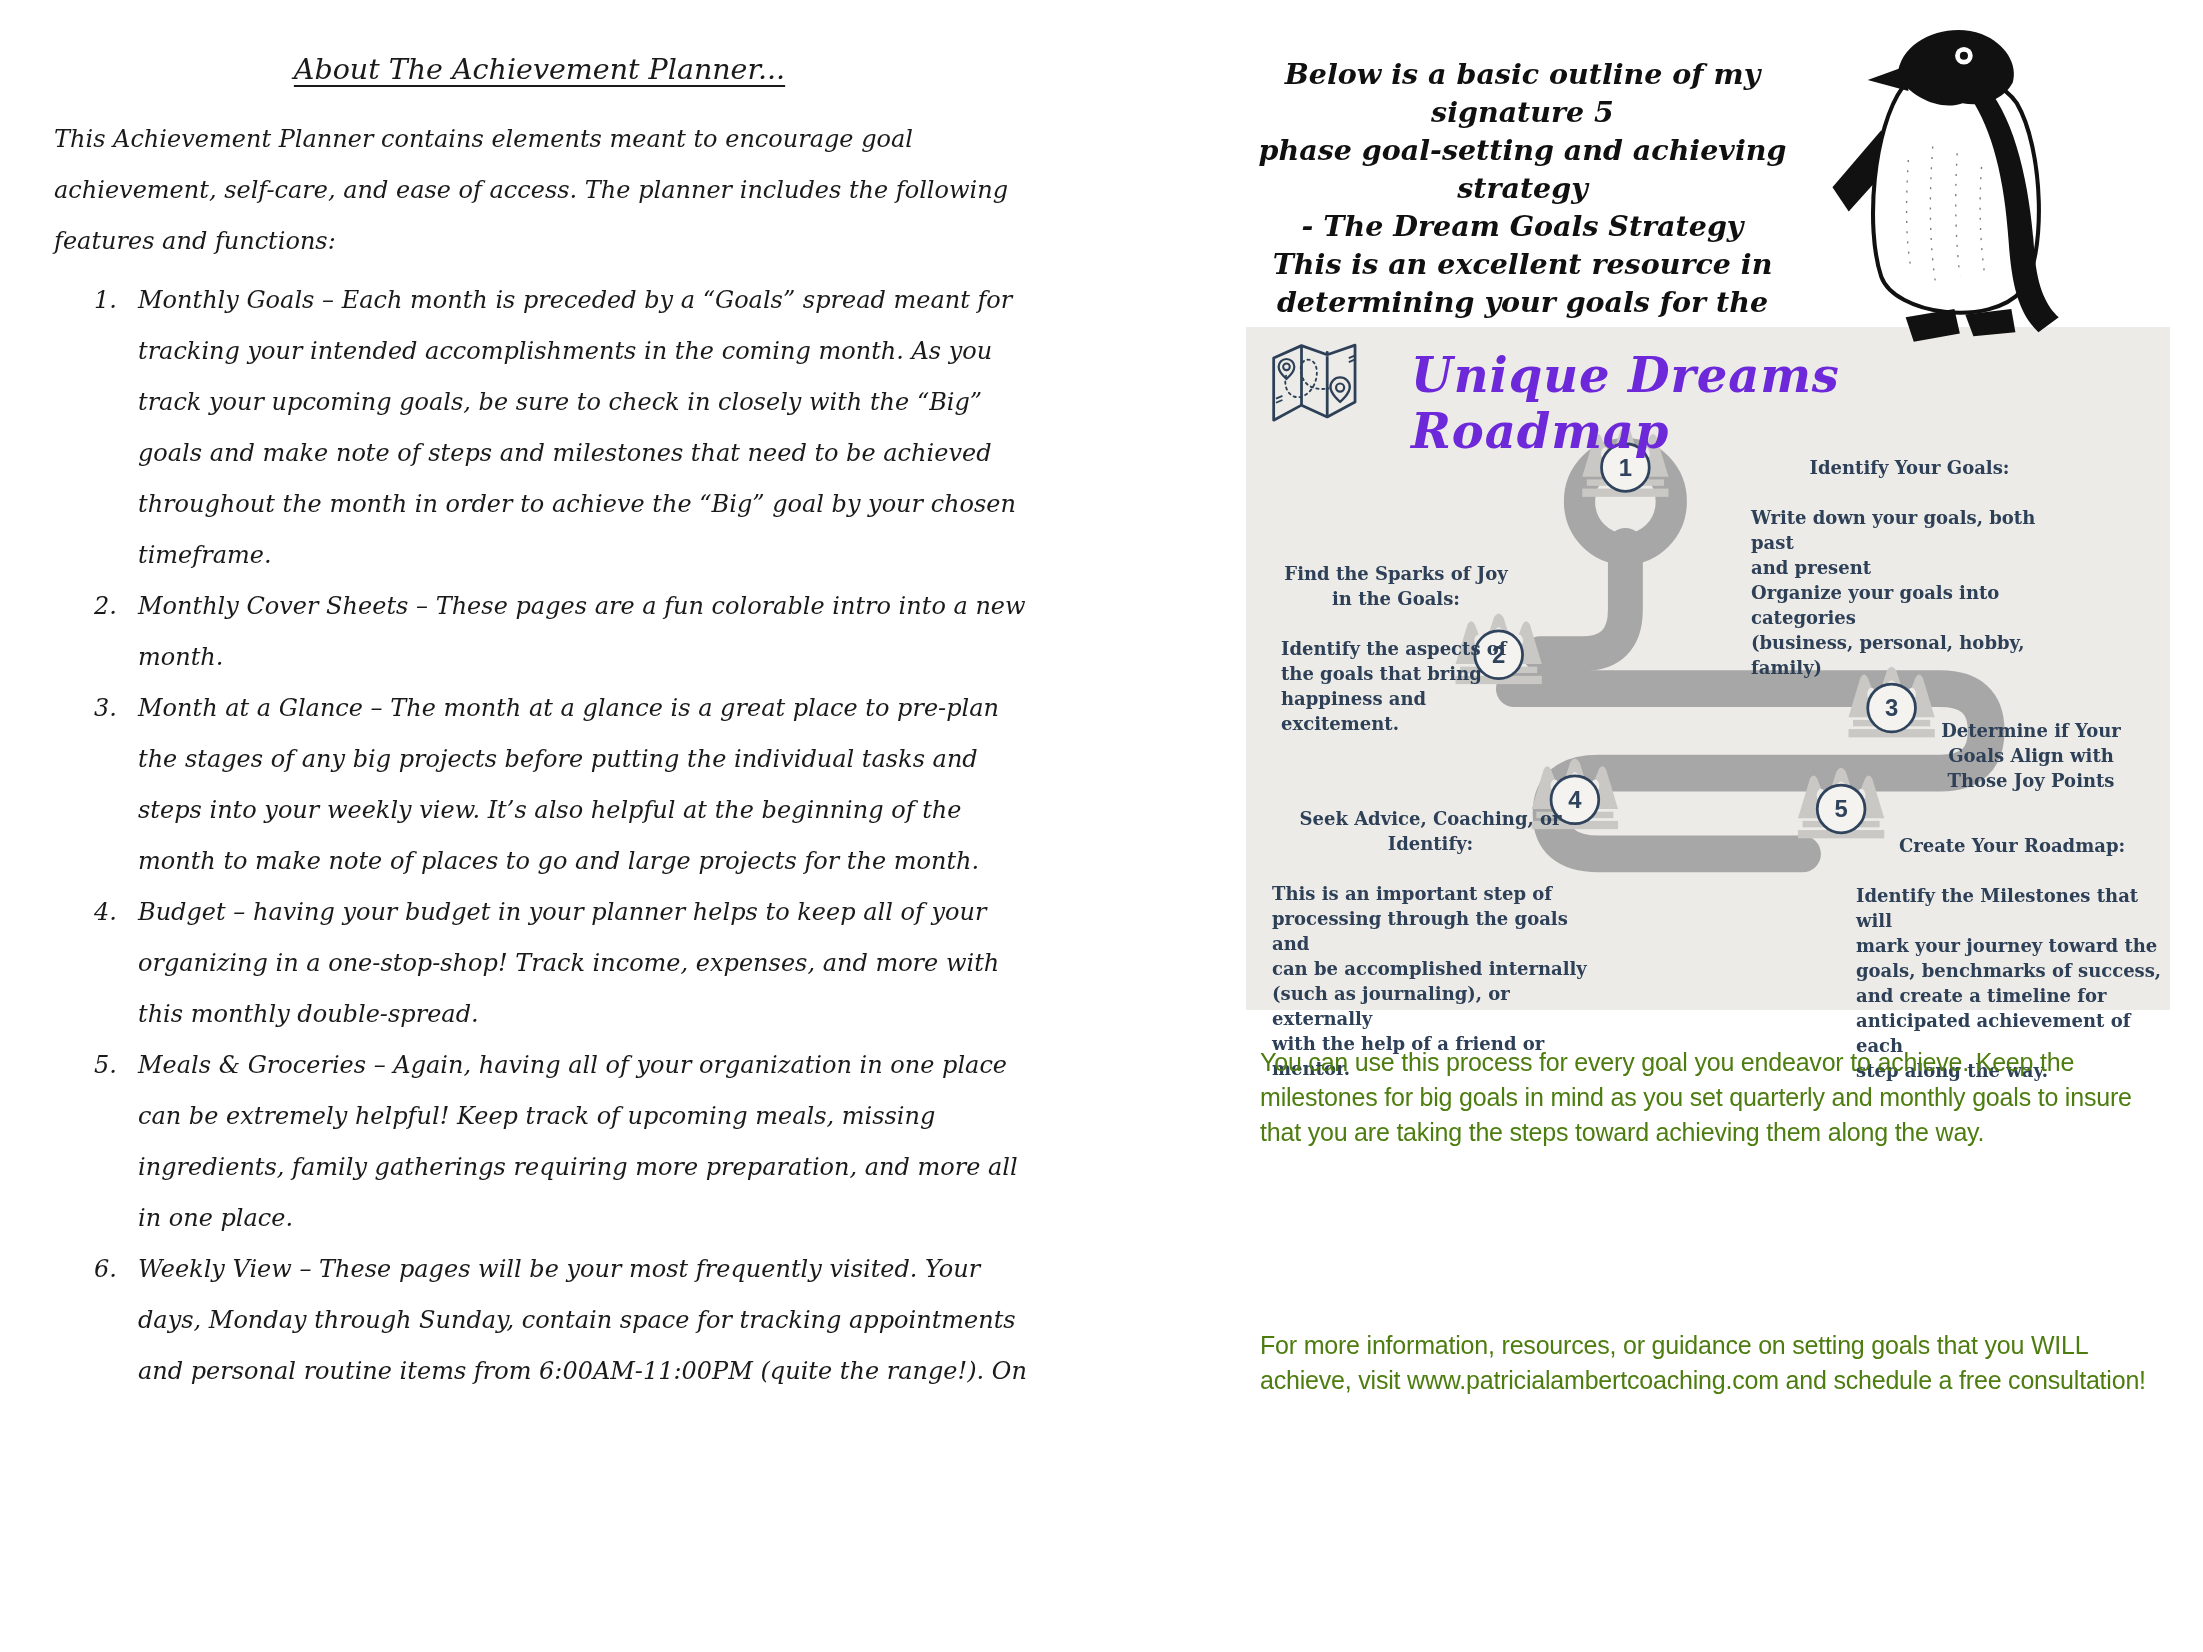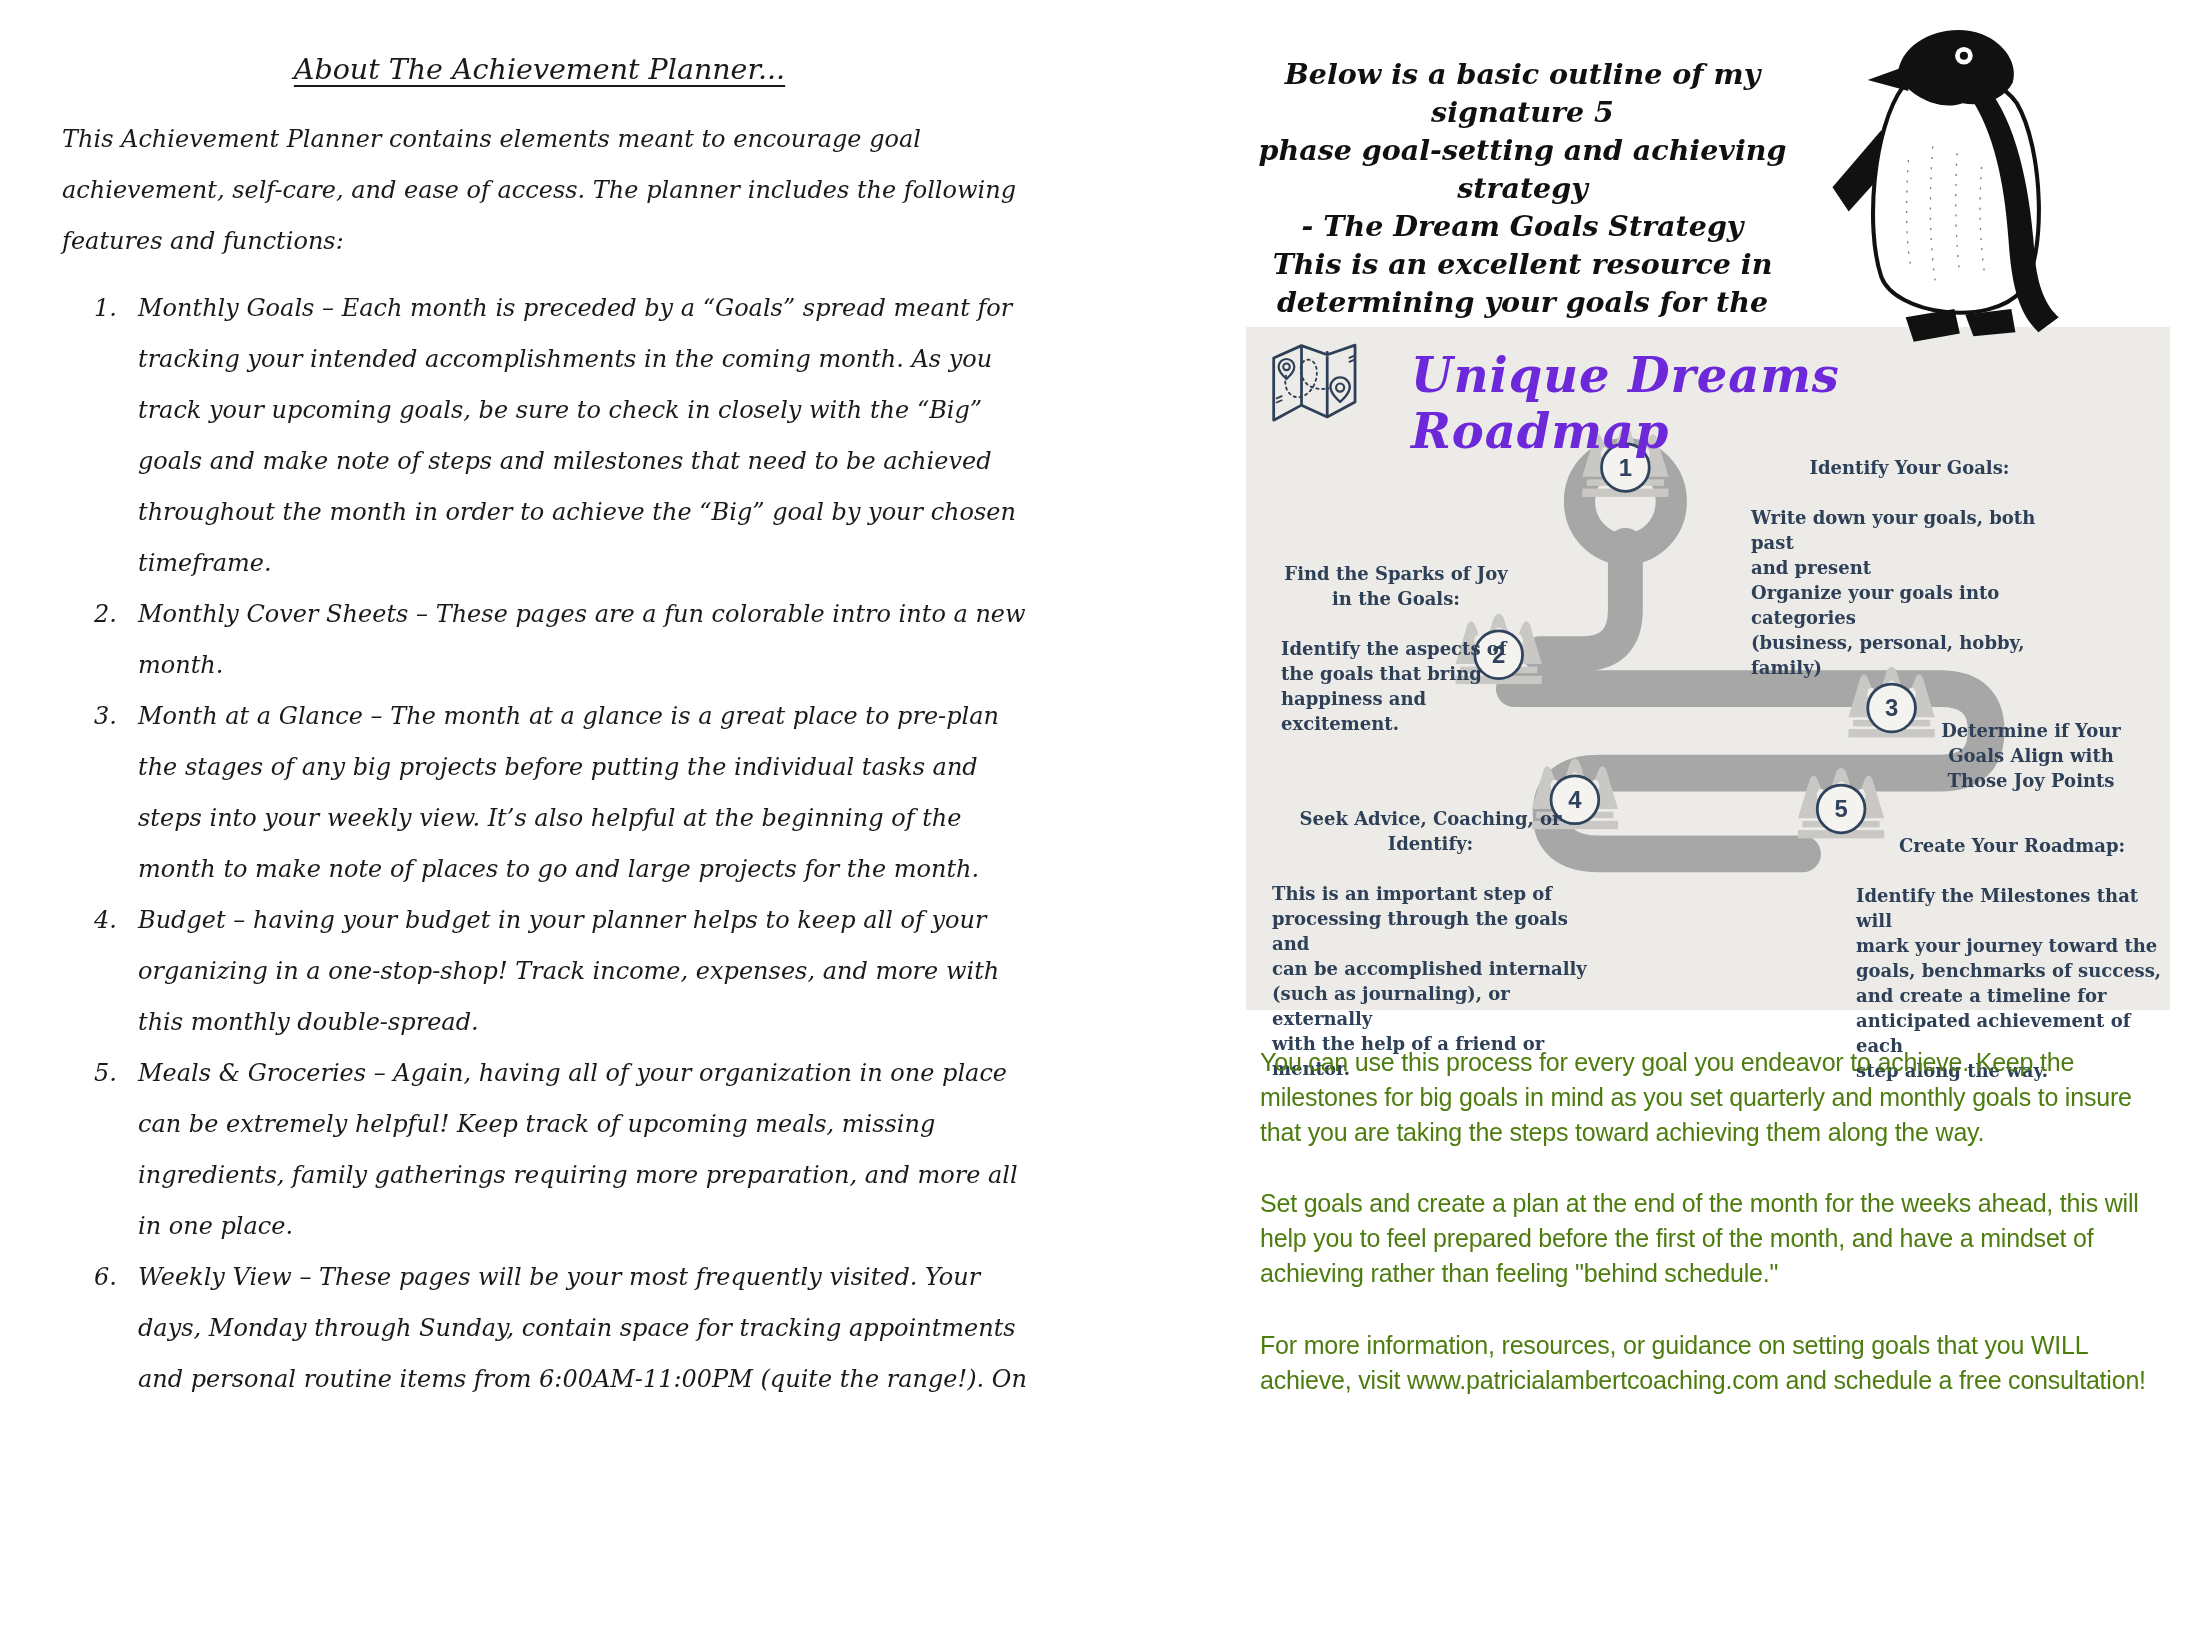--- a/index.html
+++ b/index.html
@@ -4,21 +4,21 @@
 <style>
   html,body{margin:0;padding:0;background:#ffffff;}
   #page{position:relative;width:2204px;height:1394px;background:#ffffff;overflow:hidden;
         font-family:"DejaVu Serif",serif;}
 
   
   .left-page{position:absolute;left:46px;top:53px;width:987px;color:#1a1a1a;}
   .lp-title{font-style:italic;font-size:28.5px;text-align:center;
             text-decoration:underline;text-underline-offset:6.4px;text-decoration-thickness:1.8px;
             margin:0 0 27.5px 0;font-weight:400;}
-  .lp-intro{font-style:italic;font-size:24px;line-height:51px;margin:16px;}
+  .lp-intro{font-style:italic;font-size:24px;line-height:51px;margin:8px;}
   .lp-list{margin:0;padding:0;list-style:none;}
   .lp-item{display:flex;font-style:italic;font-size:24px;line-height:51px;}
   .lp-num{flex:0 0 44px;padding-left:48px;}
   .lp-text{flex:1;}
 
   
   .rp-heading{position:absolute;left:1256px;top:55px;width:533px;
               font-style:italic;font-weight:bold;font-size:28.5px;line-height:38px;
               text-align:center;color:#101010;white-space:pre-line;}
 
@@ -208,17 +208,16 @@
     <path d="M52,48 C54,20 90,8 114,17 C132,24 141,40 137,53 C130,66 114,71 100,68 C84,74 62,64 52,48 Z" fill="#111"></path>
     <path d="M30,51 L60,40 L60,59 Z" fill="#111"></path>
     <circle cx="101" cy="33" r="6.5" fill="#ffffff"></circle>
     <circle cx="101" cy="33" r="3" fill="#111"></circle>
     <path d="M58,226 L94,220 L98,238 L64,244 Z" fill="#111"></path>
     <path d="M102,224 L136,220 L139,237 L108,240 Z" fill="#111"></path>
     <path d="M60,110 C58,140 58,170 62,190 M78,100 C75,140 76,175 80,200 M96,105 C94,140 95,170 98,195 M114,115 C112,145 113,170 116,192" stroke="#111" stroke-width="1" stroke-dasharray="1.5,6" fill="none" opacity="0.55"></path>
   </svg>
 
   <div class="rp-para para1">You can use this process for every goal you endeavor to achieve.  Keep the milestones for big goals in mind as you set quarterly and monthly goals to insure that you are taking the steps toward achieving them along the way.</div>
-  <div class="rp-para para2">Set goals and create a plan at the end of the month for the weeks ahead, this will help you to feel prepared before the first of the month, and have a mindset of achieving rather than feeling "behind schedule."</div>
   <div class="rp-para para3">For more information, resources, or guidance on setting goals that you WILL achieve, visit www.patricialambertcoaching.com  and schedule a free consultation!</div>
 
 </div>
 
 
 </body></html>

